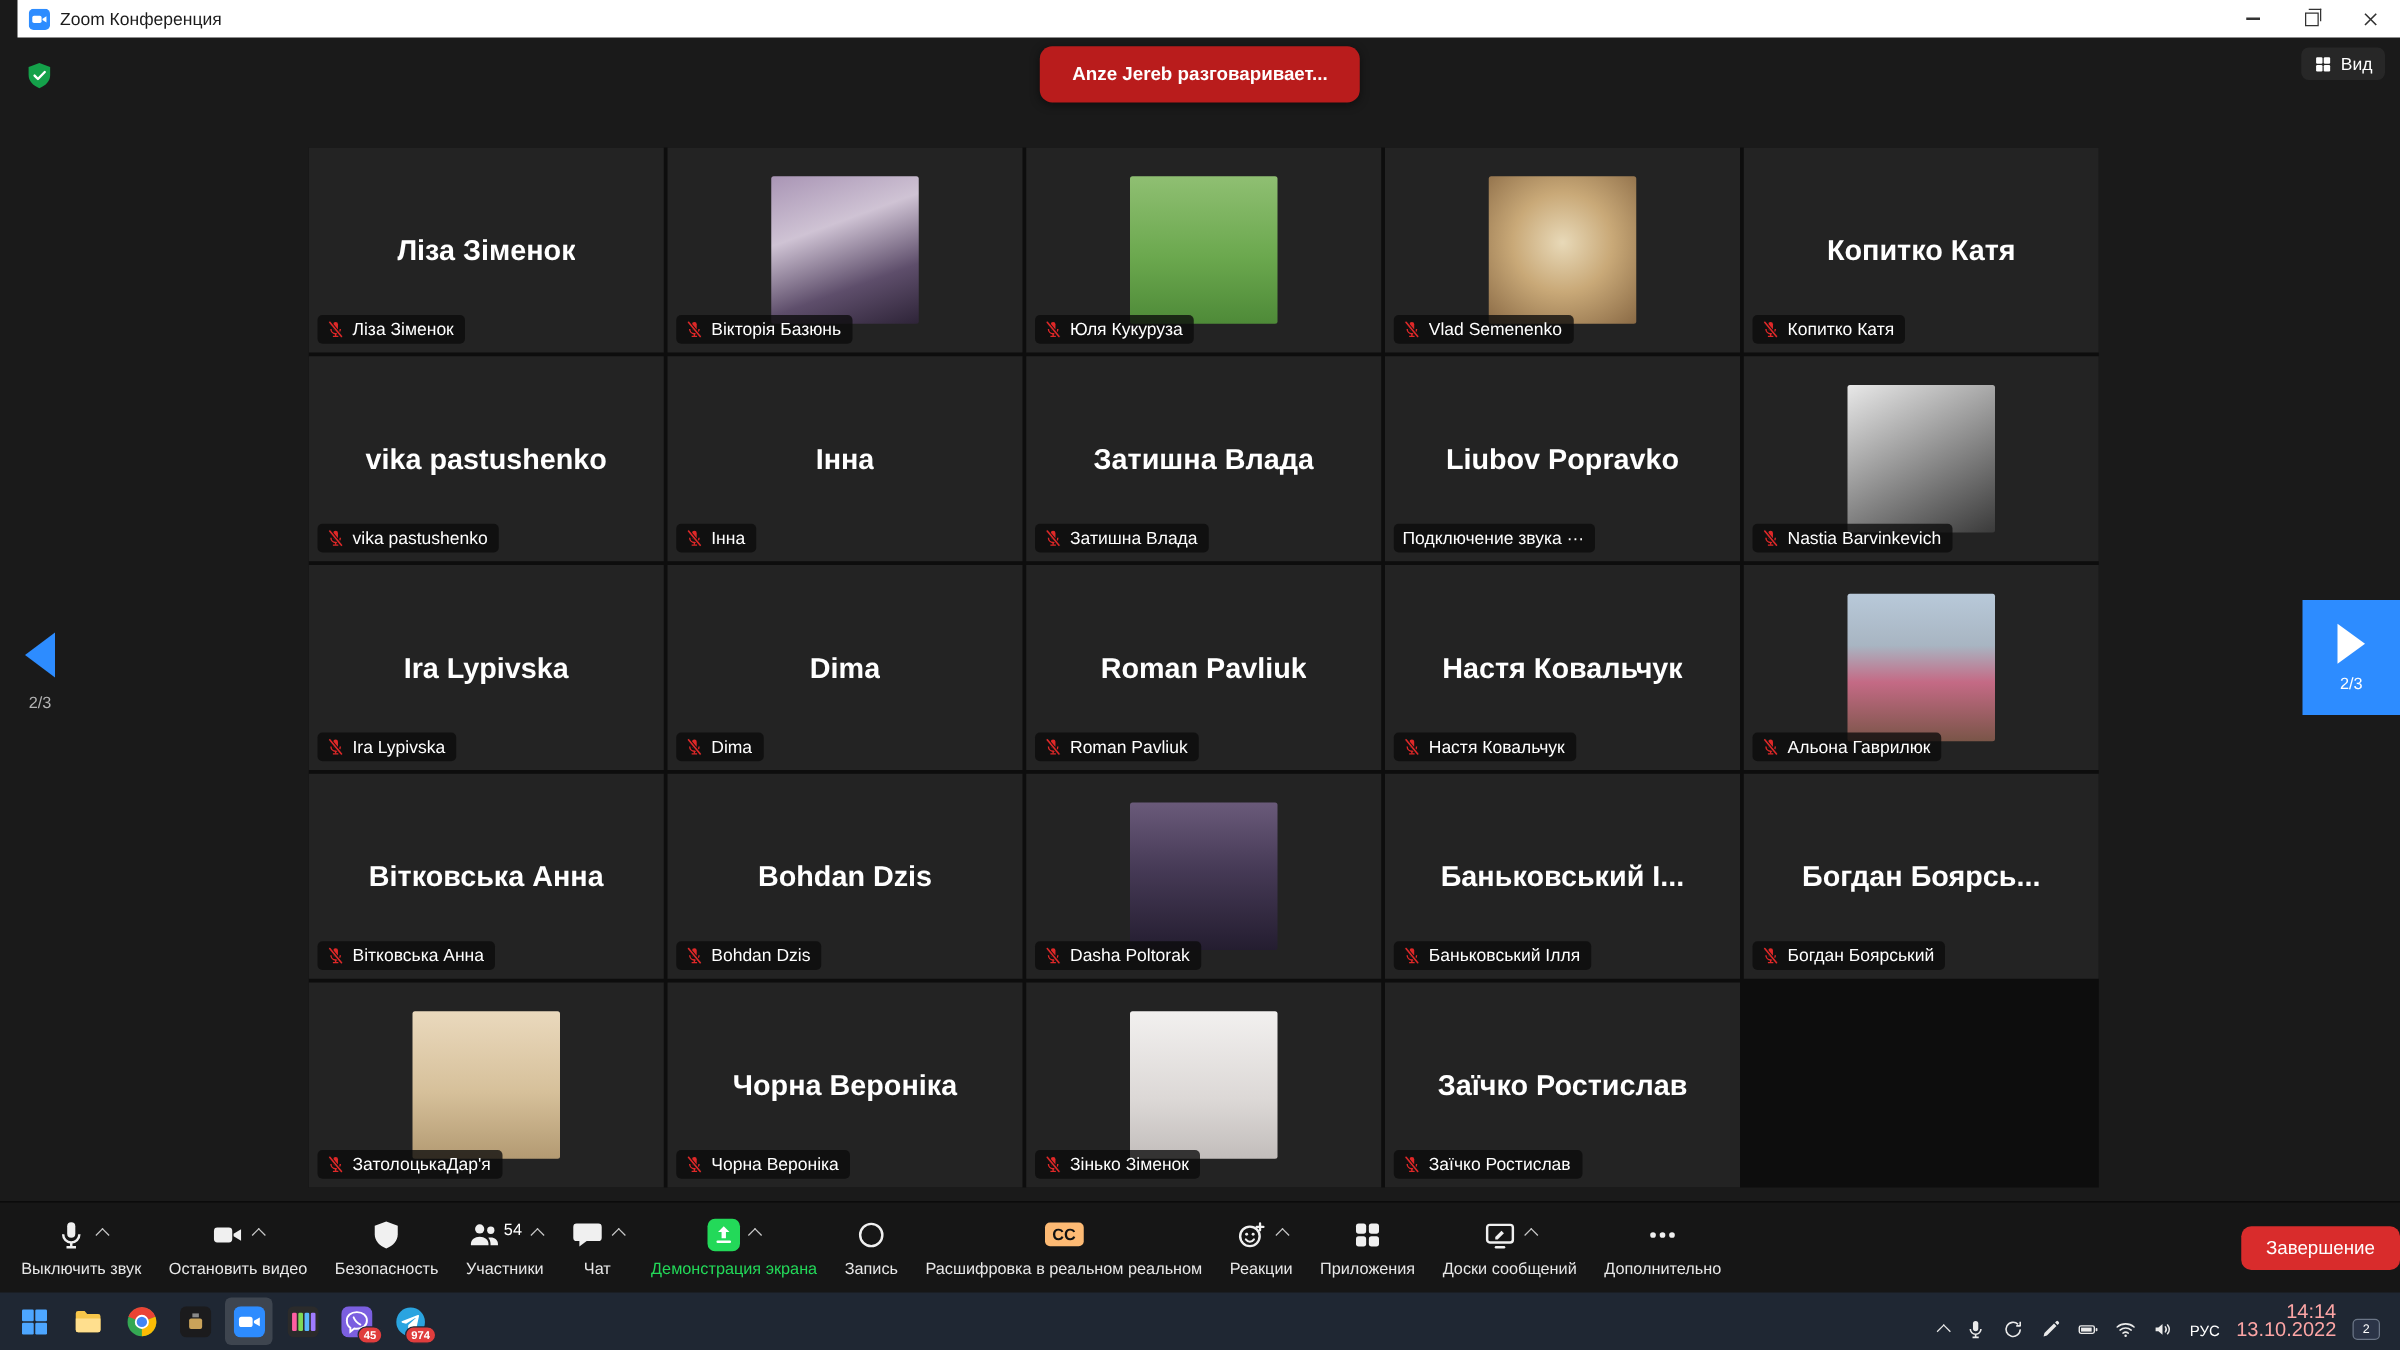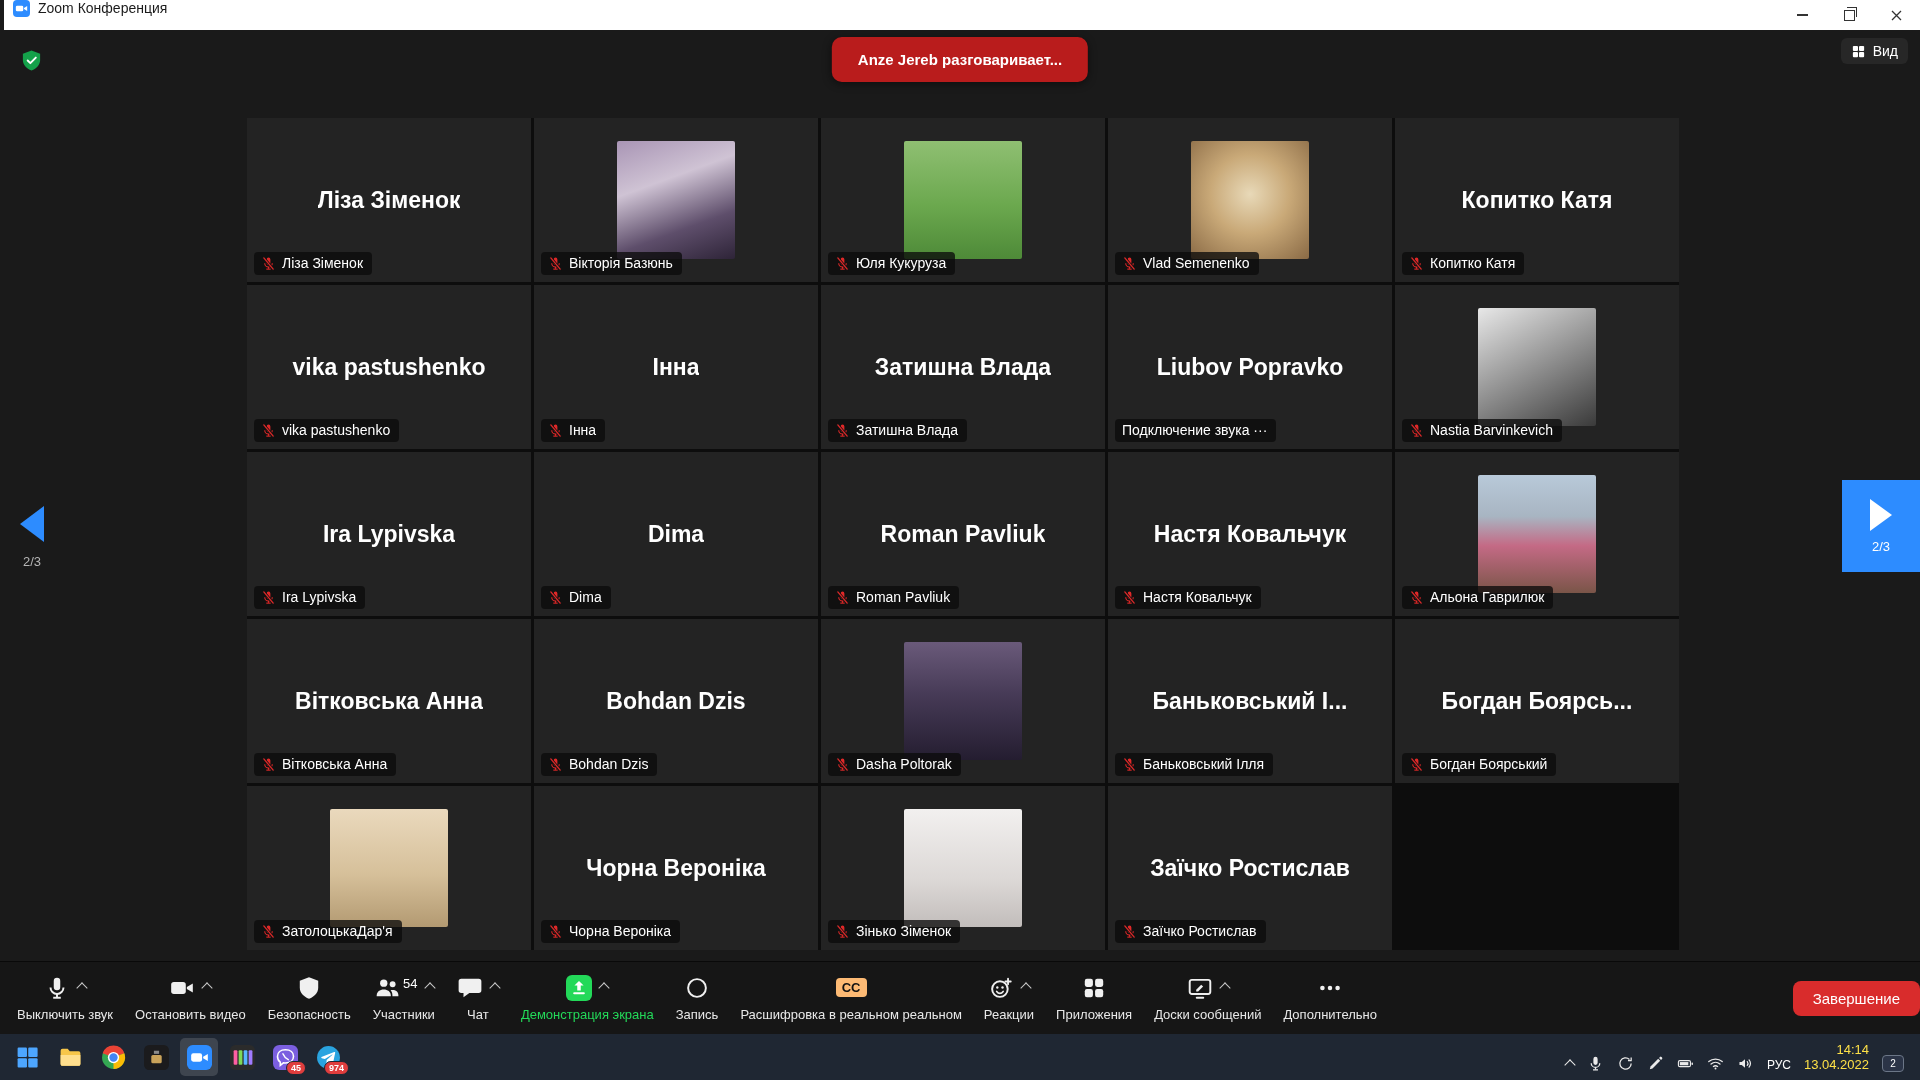--- a/index.html
+++ b/index.html
@@ -3,21 +3,21 @@
 <meta charset="utf-8">
 <style>
   html,body{margin:0;padding:0;}
   body{
     width:1920px;height:1080px;position:relative;overflow:hidden;
     background:#1a1a1a;
     font-family:"Liberation Sans","DejaVu Sans",sans-serif;
     -webkit-font-smoothing:antialiased;
   }
   
-  .titlebar{position:absolute;top:0;left:4px;right:0;height:30px;background:#ffffff;display:flex;z-index:30;}
+  .titlebar{position:absolute;top:0;left:14px;right:0;height:30px;background:#ffffff;display:flex;align-items:center;z-index:30;}
   .titlebar .appicon{width:17px;height:17px;margin-left:9px;}
   .titlebar .appicon svg{width:17px;height:17px;display:block;}
   .titlebar .title{font-size:14px;color:#1b1b1b;margin-left:8px;}
   .wc-group{margin-left:auto;display:flex;height:30px;}
   .wc{width:47px;height:30px;display:flex;align-items:center;justify-content:center;cursor:default;}
   .wc-min-glyph{width:11px;height:1.5px;background:#333;display:block;}
   .wc-max-glyph{width:9px;height:9px;border:1.4px solid #333;position:relative;background:#fff;}
   .wc-max-glyph::before{content:"";position:absolute;left:1.8px;top:-4px;width:9px;height:9px;border:1.4px solid #333;border-bottom:none;border-left:none;}
   
   .enc-shield{position:absolute;left:20px;top:49px;width:23px;height:23px;z-index:10;}
@@ -67,21 +67,21 @@
   .app-btn{width:38px;height:38px;border-radius:5px;display:flex;align-items:center;justify-content:center;position:relative;}
   .app-btn svg{width:25px;height:25px;display:block;}
   .app-btn.active{background:rgba(255,255,255,0.14);}
   .app-badge{position:absolute;right:-2px;bottom:1px;background:#e03d3d;color:#fff;font-size:9px;font-weight:bold;
     border-radius:8px;padding:1.5px 4px;line-height:1;border:1.5px solid #1f2733;}
   .tray{margin-left:auto;display:flex;align-items:flex-end;gap:13px;color:#eaeaea;padding-right:8px;}
   .tray-ico{width:17px;height:17px;color:#eaeaea;}
   .tray-ico svg{width:17px;height:17px;display:block;}
   .tray-chev{width:7px;height:7px;border-left:1.6px solid #eaeaea;border-top:1.6px solid #eaeaea;transform:rotate(45deg);display:inline-block;margin-top:3px;}
   .tray-lang{font-size:12px;color:#fff;}
-  .tray-clock{display:flex;flex-direction:column;align-items:flex-end;font-size:13px;line-height:15px;color:#fde047;}
+  .tray-clock{display:flex;flex-direction:column;align-items:flex-end;font-size:16px;line-height:15px;color:#fca5a5;}
   .tray-badge{min-width:12px;background:#2b3447;border:1px solid #6b7687;border-radius:4px;color:#fff;font-size:10px;
     padding:2px 4px;text-align:center;line-height:1.1;}
 </style>
 </head>
 <body>
 
 <div class="titlebar">
   <span class="appicon">
     <svg viewBox="0 0 24 24">
         <rect width="24" height="24" rx="5.5" fill="#2D8CFF"></rect>
@@ -779,17 +779,17 @@
         <span class="tray-ico">
           <svg viewBox="0 0 24 24">
             <path d="M3.5 9.8v4.4h3.2l4.6 3.9V5.9L6.7 9.8z" fill="currentColor"></path>
             <path d="M14.5 9.2a4.6 4.6 0 0 1 0 5.6M17 7a8 8 0 0 1 0 10" fill="none" stroke="currentColor" stroke-width="1.7" stroke-linecap="round"></path>
           </svg>
         </span>
       </span>
     <span class="tray-lang">РУС</span>
     <span class="tray-clock">
       <span>14:14</span>
-      <span>13.04.2022</span>
+      <span>13.10.2022</span>
     </span>
     <span class="tray-badge">2</span>
   </div>
 </div>
 
 </body></html>

